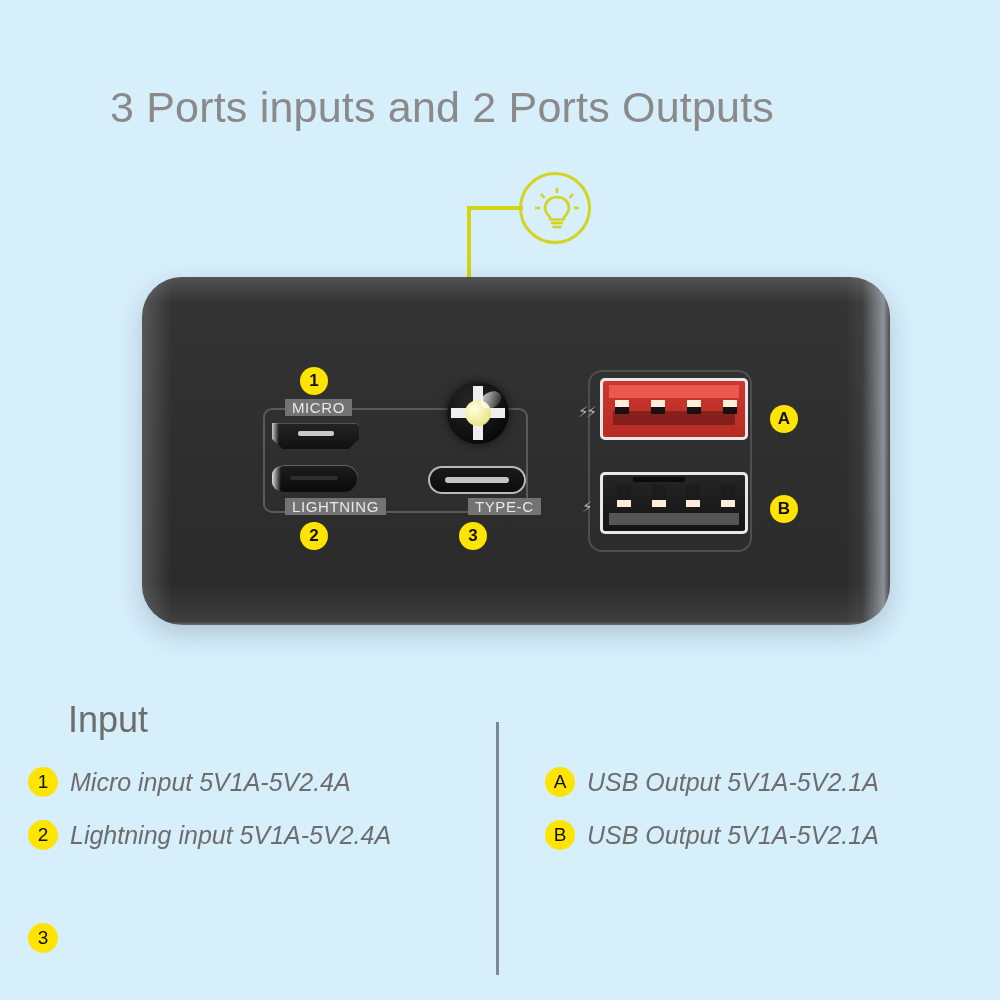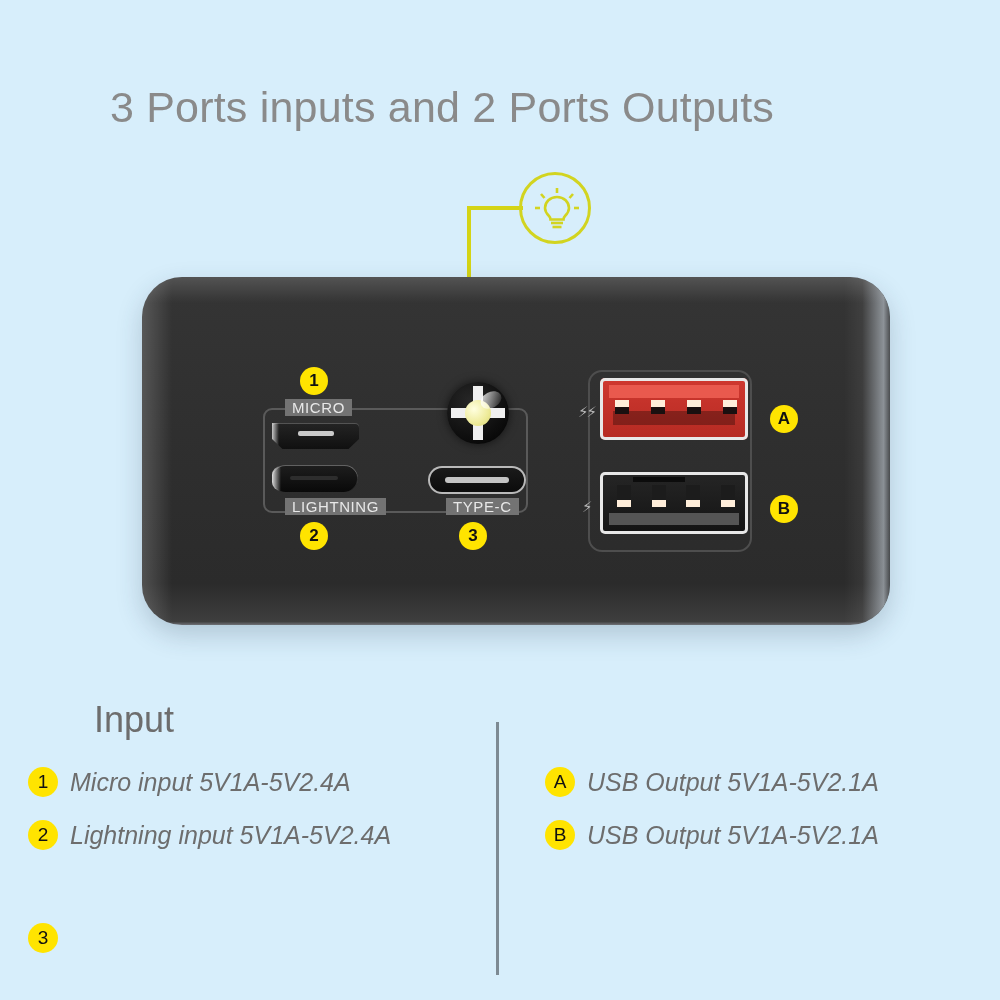--- a/index.html
+++ b/index.html
@@ -65,21 +65,21 @@
     position:absolute;left:263px;top:408px;width:265px;height:105px;
     border:2px solid #5a5a5a;border-radius:9px;
     box-sizing:border-box;
   }
   .lbl{
     position:absolute;color:#e8e8e8;font-size:15px;letter-spacing:.6px;
     background:#737373;padding:0 7px;white-space:nowrap;
   }
   .lbl-micro{left:285px;top:399px;}
   .lbl-light{left:277px;top:498px;margin-left:8px;}
-  .lbl-typec{left:446px;top:498px;text-align:center;}
+  .lbl-typec{left:468px;top:498px;text-align:center;}
 
   
   .p-micro{
     position:absolute;left:272px;top:423px;width:87px;height:26px;
     background:linear-gradient(180deg,#242424,#101010);
     border-radius:4px;
     clip-path:polygon(0 0,100% 0,100% 62%,88% 100%,12% 100%,0 62%);
     box-shadow:inset 0 1px 0 rgba(255,255,255,.22);
   }
   .p-micro i{
@@ -192,21 +192,21 @@
   .bolt-b{left:582px;top:498px;}
 
   
   .divider{
     position:absolute;left:496px;top:722px;width:3px;height:253px;
     background:#7d8a93;
   }
   .col-head{
     position:absolute;font-size:36px;color:#6d6d6d;
   }
-  .head-in{left:94px;top:699px;}
+  .head-in{left:68px;top:699px;}
   .head-out{left:595px;top:699px;}
 
   .lrow{position:absolute;display:flex;align-items:center;}
   .lbadge{
     width:30px;height:30px;border-radius:50%;background:#ffe400;color:#111;
     font-size:19px;display:flex;align-items:center;justify-content:center;
     flex:0 0 auto;
   }
   .ltext{margin-left:12px;font-size:25px;color:#6d6d6d;white-space:nowrap;font-style:italic;}
 

